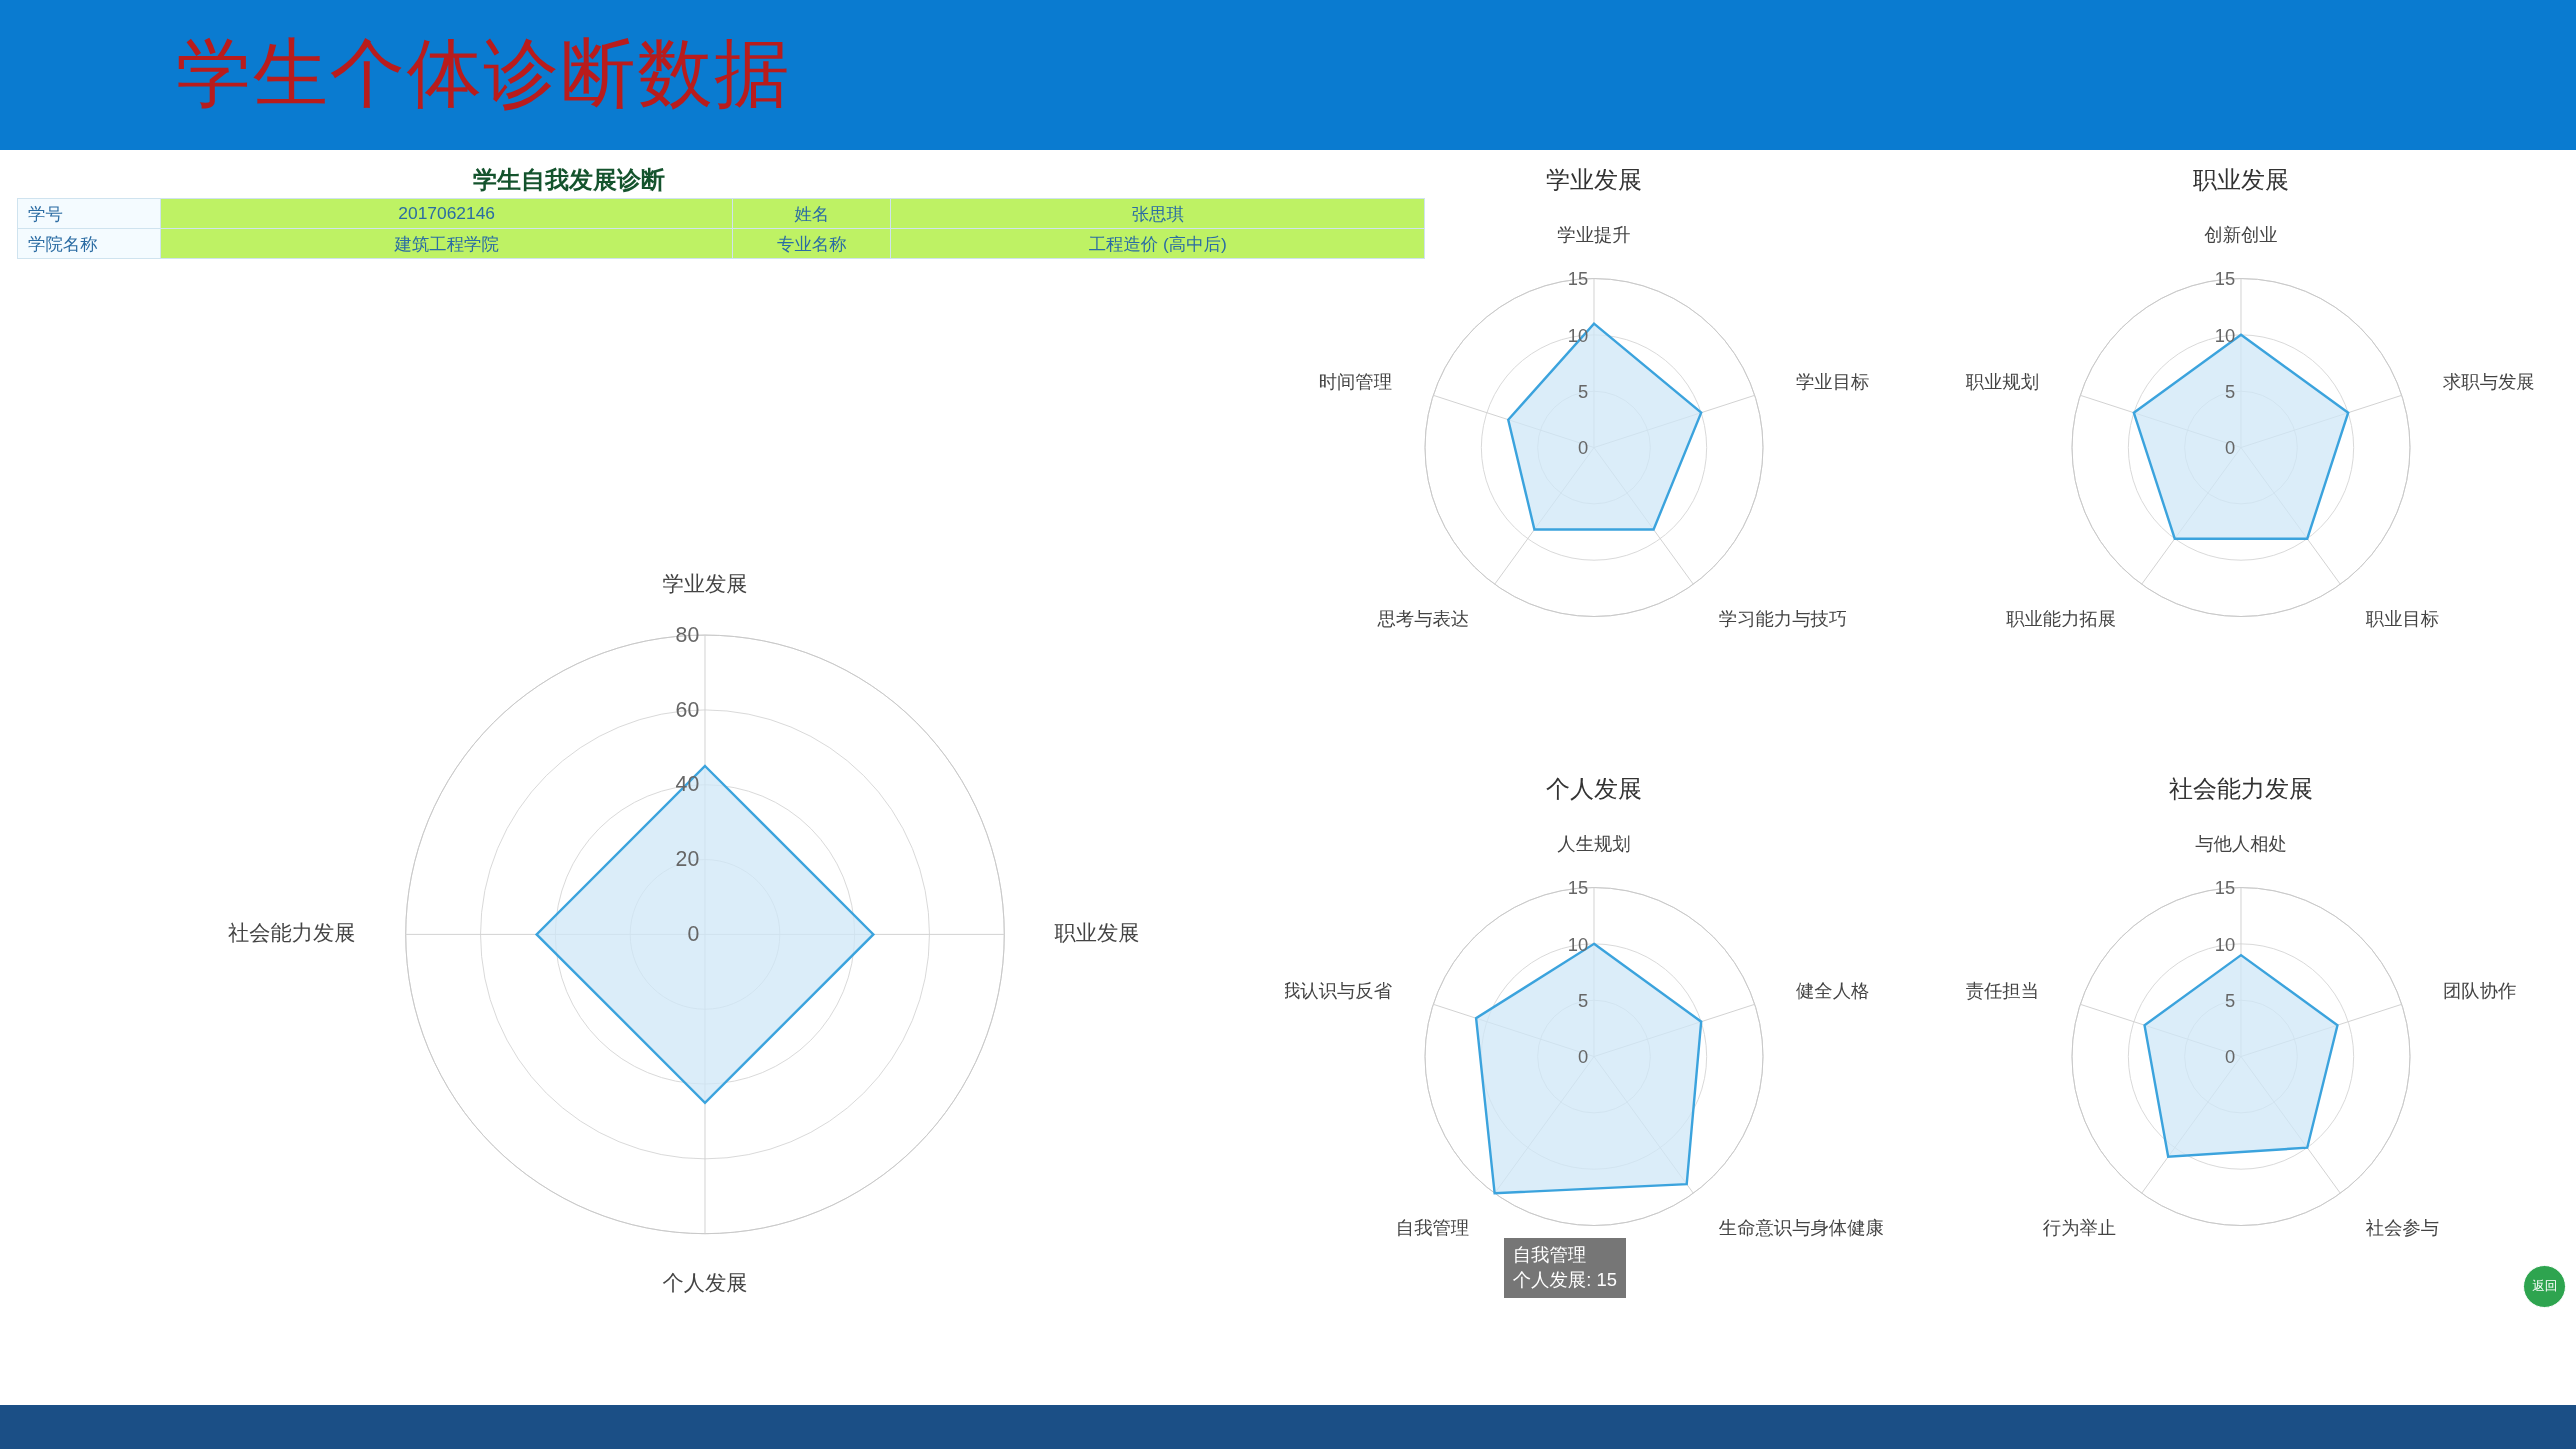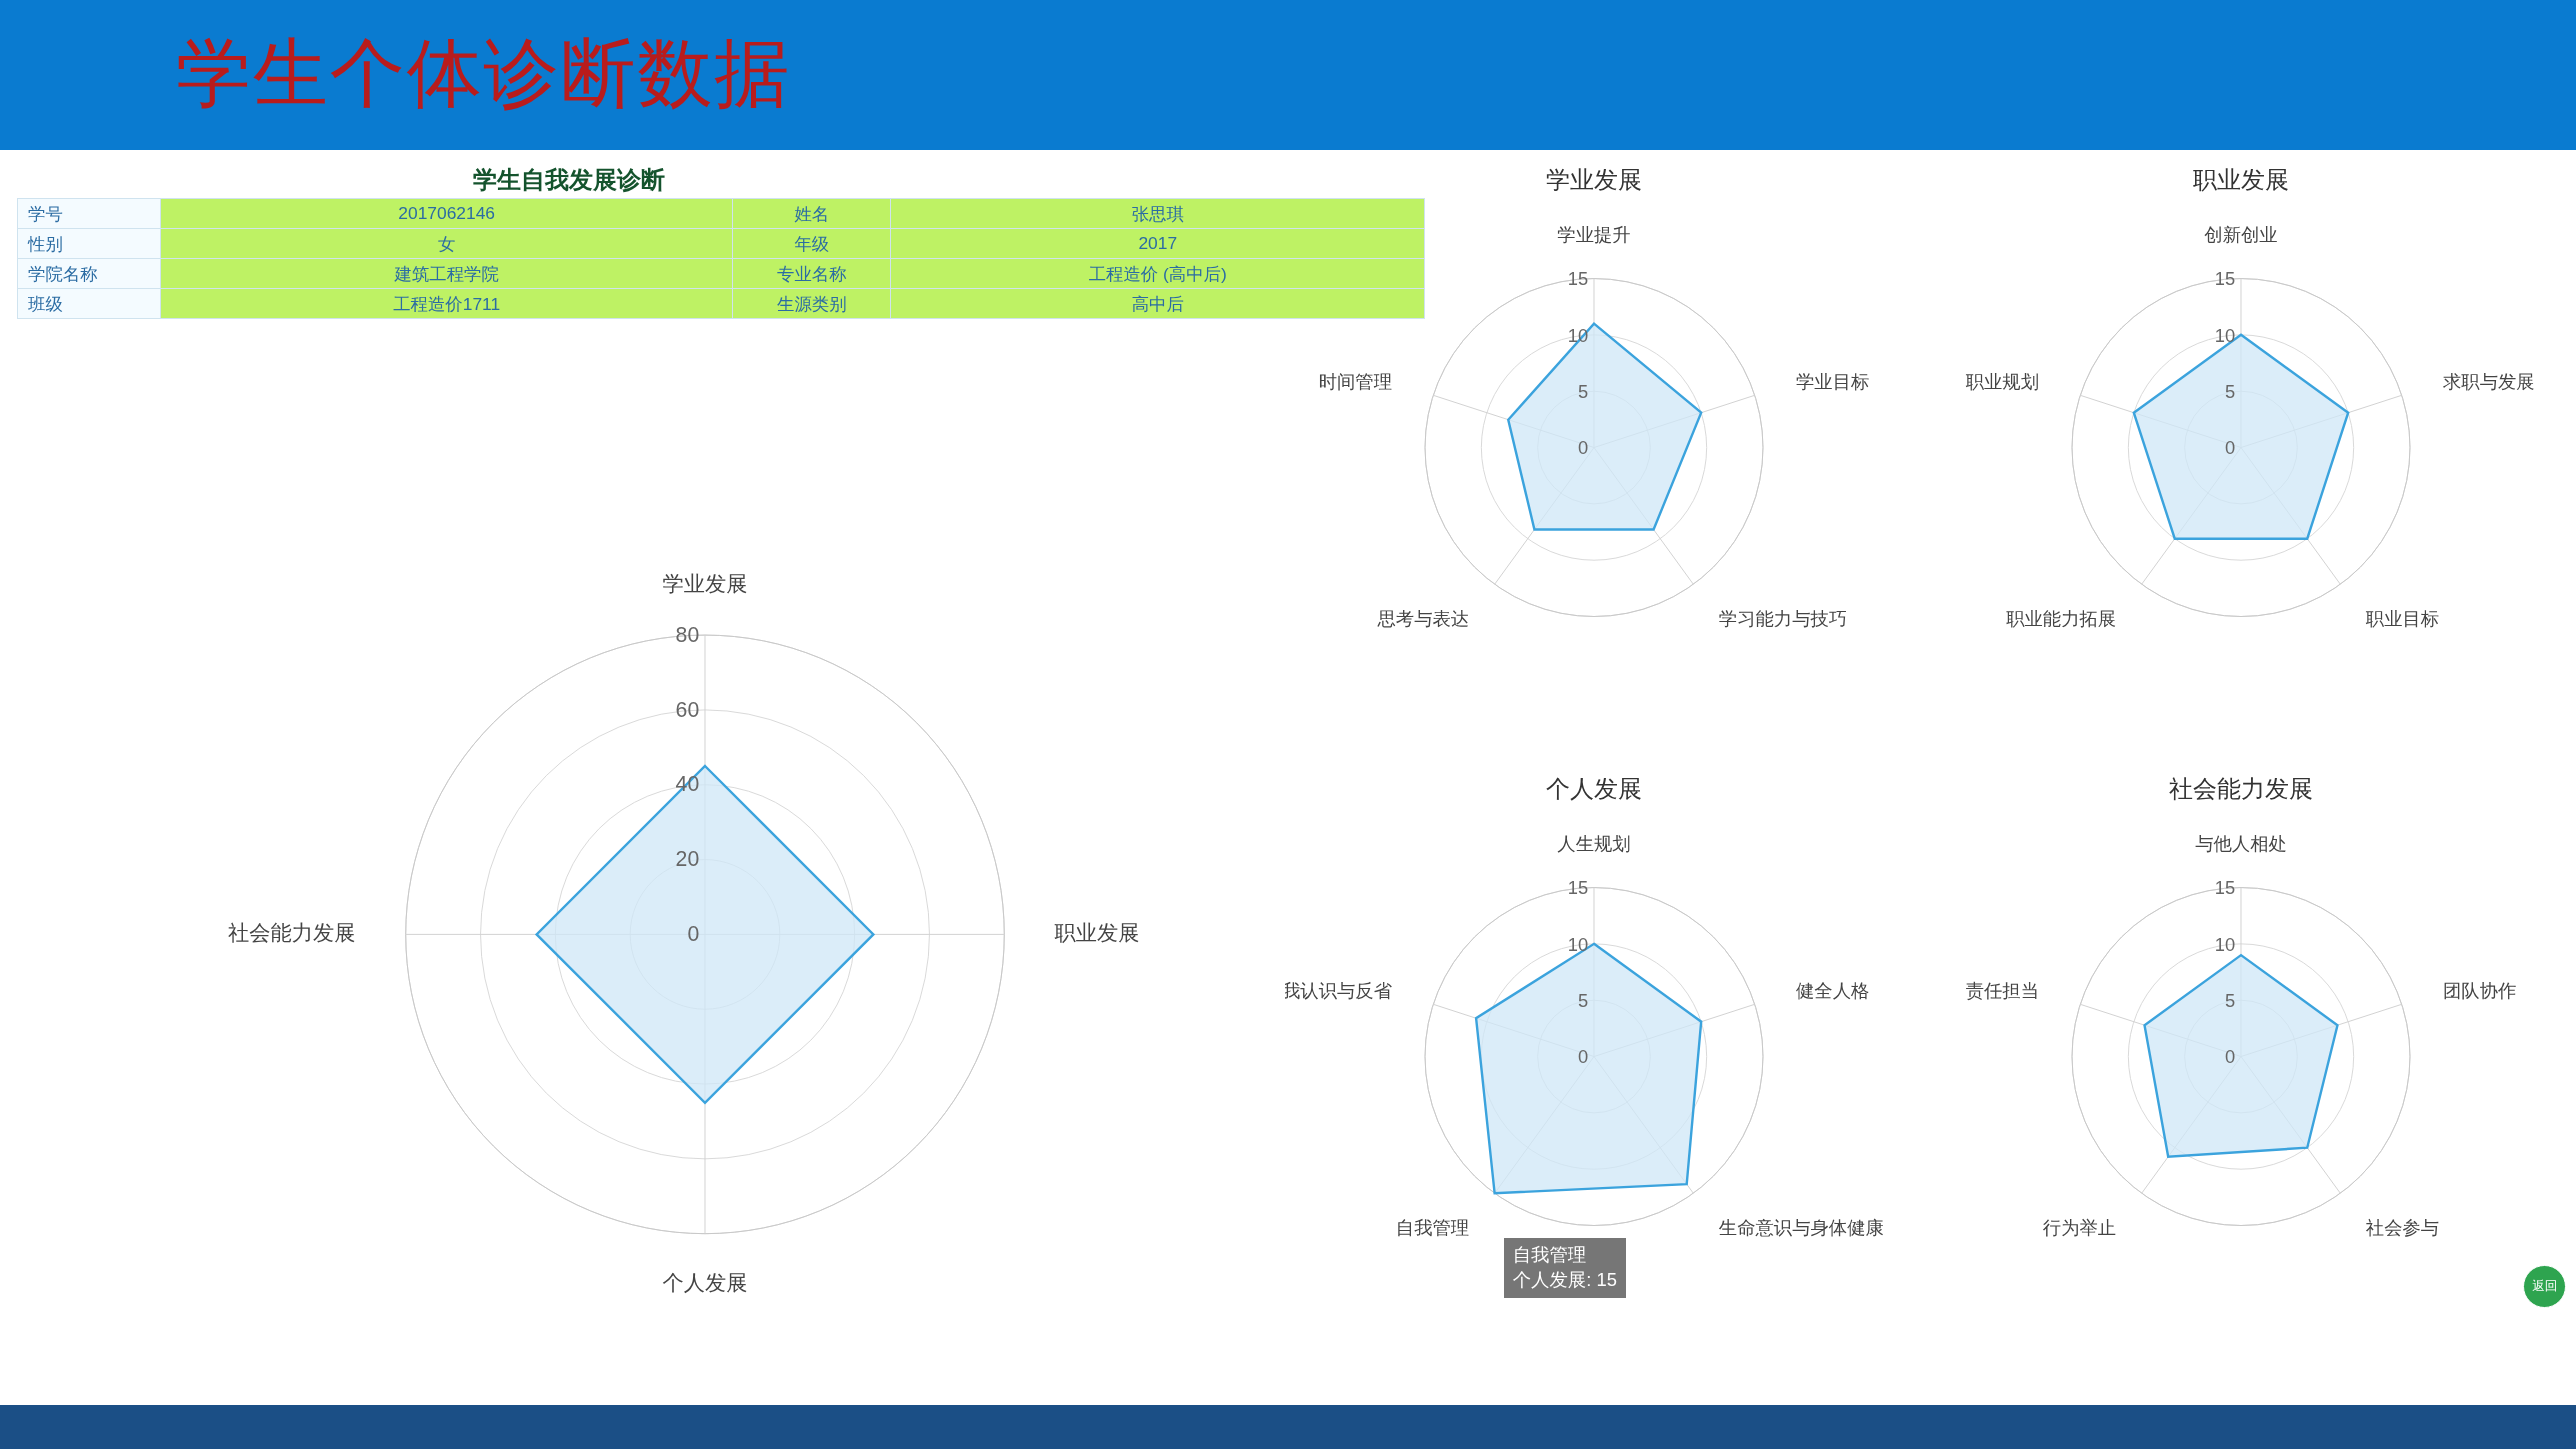--- a/index.html
+++ b/index.html
@@ -126,36 +126,24 @@
 <div class="info-title">学生自我发展诊断</div>
 <table class="info-table">
   <tbody>
     <tr>
       <td class="lbl">学号</td>
       <td class="val-wide">2017062146</td>
       <td class="lbl2">姓名</td>
       <td>张思琪</td>
     </tr>
     <tr>
-      <td class="lbl">性别</td>
-      <td class="val-wide">女</td>
-      <td class="lbl2">年级</td>
-      <td>2017</td>
-    </tr>
-    <tr>
       <td class="lbl">学院名称</td>
       <td class="val-wide">建筑工程学院</td>
       <td class="lbl2">专业名称</td>
       <td>工程造价 (高中后)</td>
-    </tr>
-    <tr>
-      <td class="lbl">班级</td>
-      <td class="val-wide">工程造价1711</td>
-      <td class="lbl2">生源类别</td>
-      <td>高中后</td>
     </tr>
   </tbody>
 </table>
 
 <div class="chart" id="chart-overall" style="left:174px; top:502px; width:1062px; height:869px;">
 <svg width="1062" height="850" class="radar-svg" style="position: absolute; left: 0px; top: 46px;" viewBox="0 0 1100 880">
       <circle cx="550" cy="400" r="77.5" fill="none" stroke="#d8d8d8" stroke-width="1"></circle>
       <circle cx="550" cy="400" r="155" fill="none" stroke="#d8d8d8" stroke-width="1"></circle>
       <circle cx="550" cy="400" r="232.5" fill="none" stroke="#d8d8d8" stroke-width="1"></circle>
       <circle cx="550" cy="400" r="310" fill="none" stroke="#d8d8d8" stroke-width="1"></circle>

